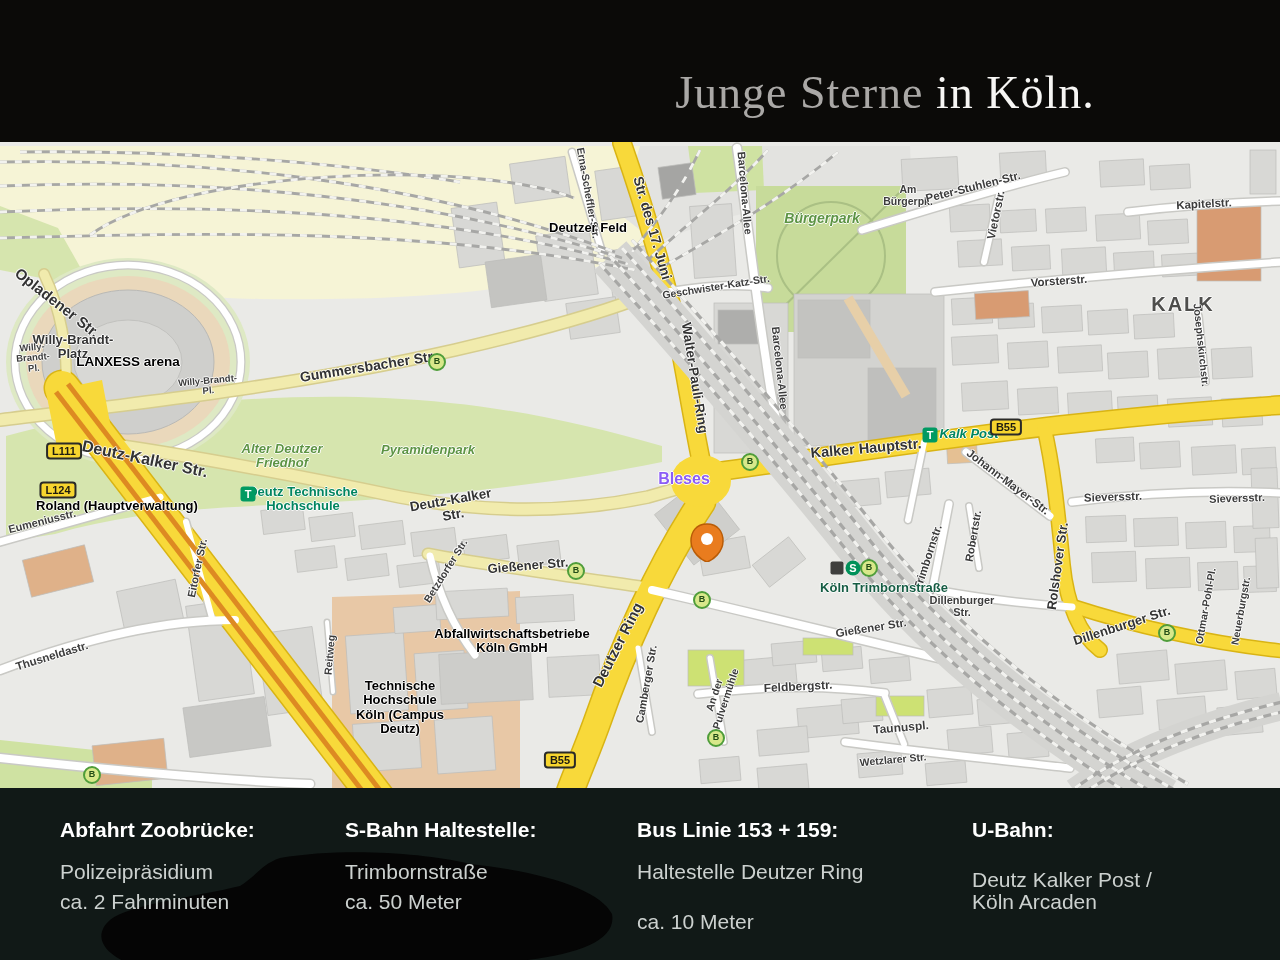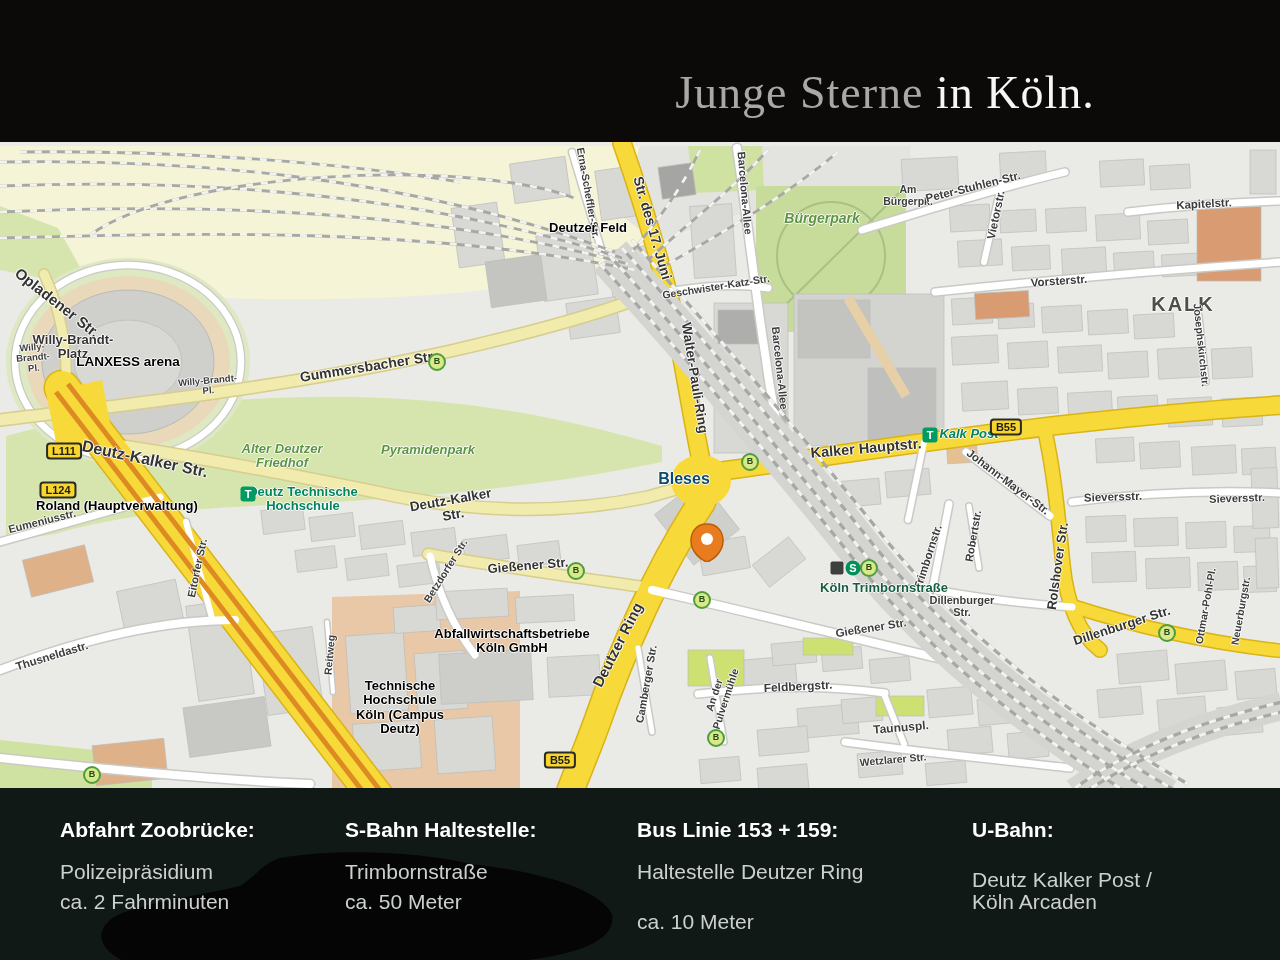--- a/index.html
+++ b/index.html
@@ -16,21 +16,21 @@
   .ml{position:absolute;white-space:nowrap;text-align:center;line-height:1.1;
       text-shadow:0 1px 0 rgba(255,255,255,.85),1px 0 0 rgba(255,255,255,.85),-1px 0 0 rgba(255,255,255,.85),0 -1px 0 rgba(255,255,255,.85);}
   .street{color:#3c3c3c;font-weight:600;}
   .street-bold{color:#333;font-weight:700;}
   .poi{color:#000000;font-weight:600;}
   .park{color:#5d9444;font-style:italic;font-weight:700;}
   .transit{color:#00855f;font-weight:700;}
   .transit-italic{color:#00855f;font-weight:700;font-style:italic;}
   .station{color:#155c43;font-weight:700;}
   .district{color:#4e4e4c;font-weight:700;letter-spacing:2px;}
-  .dest{color:#0c4a6e;font-weight:700;}
+  .dest{color:#8b5cf6;font-weight:700;}
   .badge-bus{position:absolute;width:14px;height:14px;border-radius:50%;background:#d8e88a;border:2px solid #4f9d3a;color:#234d17;font:bold 9px/12px "Liberation Sans",sans-serif;text-align:center;transform:translate(-50%,-50%);z-index:6;}
   .badge-route{position:absolute;background:#f7d52e;border:2px solid #2a2a28;border-radius:4px;color:#1e1c10;font:bold 11px/13px "Liberation Sans",sans-serif;padding:0 4px;transform:translate(-50%,-50%);z-index:6;white-space:nowrap;}
   .badge-t{position:absolute;width:15px;height:15px;border-radius:3px;background:#009a62;color:#fff;font:bold 11px/15px "Liberation Sans",sans-serif;text-align:center;transform:translate(-50%,-50%);z-index:6;}
   .badge-s{position:absolute;width:15px;height:15px;border-radius:50%;background:#00915a;color:#fff;font:bold 11px/15px "Liberation Sans",sans-serif;text-align:center;transform:translate(-50%,-50%);z-index:6;}
   .badge-square{position:absolute;width:13px;height:13px;border-radius:2px;background:#3f3f3d;transform:translate(-50%,-50%);z-index:6;}
   #copyright{position:absolute;right:0;bottom:0;background:rgba(66,66,64,.8);color:#f1f1ee;font-size:12.5px;padding:4px 8px;z-index:7;}
   #pin{position:absolute;z-index:8;transform:translate(-50%,-100%);}
   
   .ftr{position:absolute;left:0;top:788px;width:1280px;height:172px;background:#111917;overflow:hidden;}
   .ftr .blob{position:absolute;left:0;top:0;}

